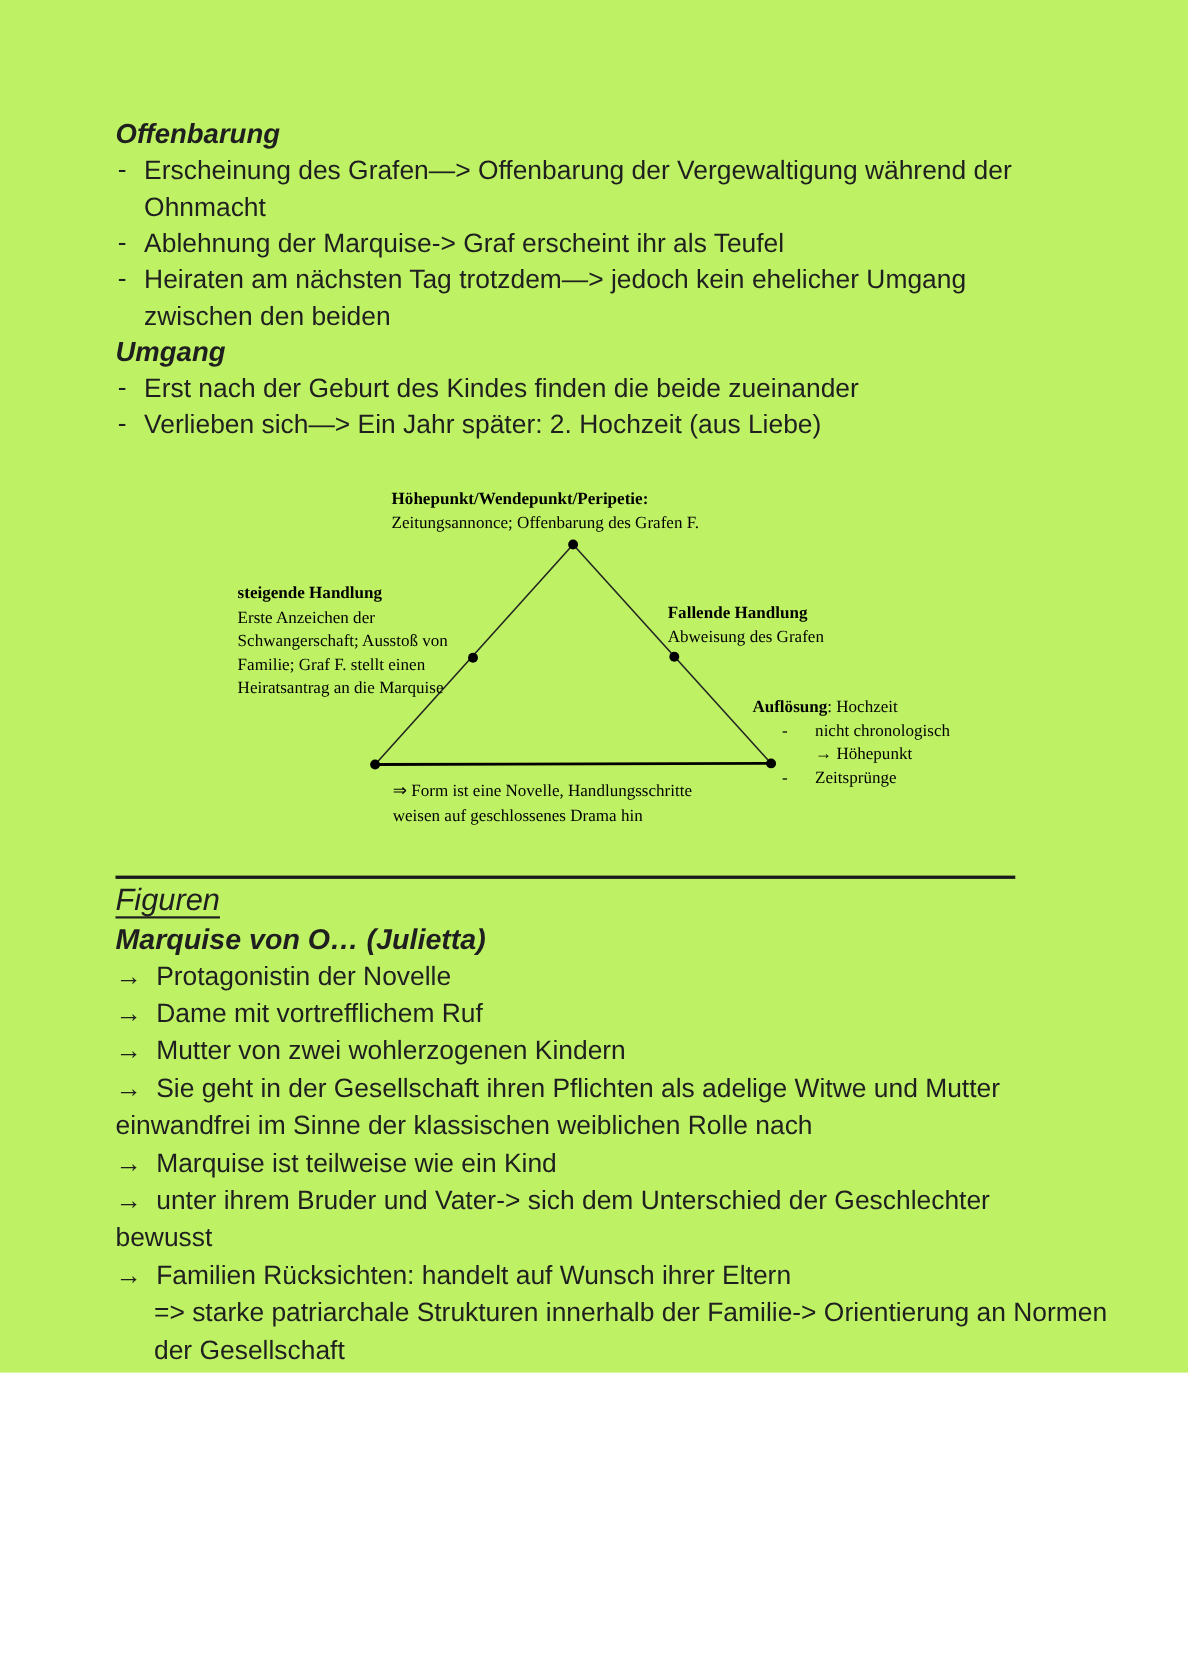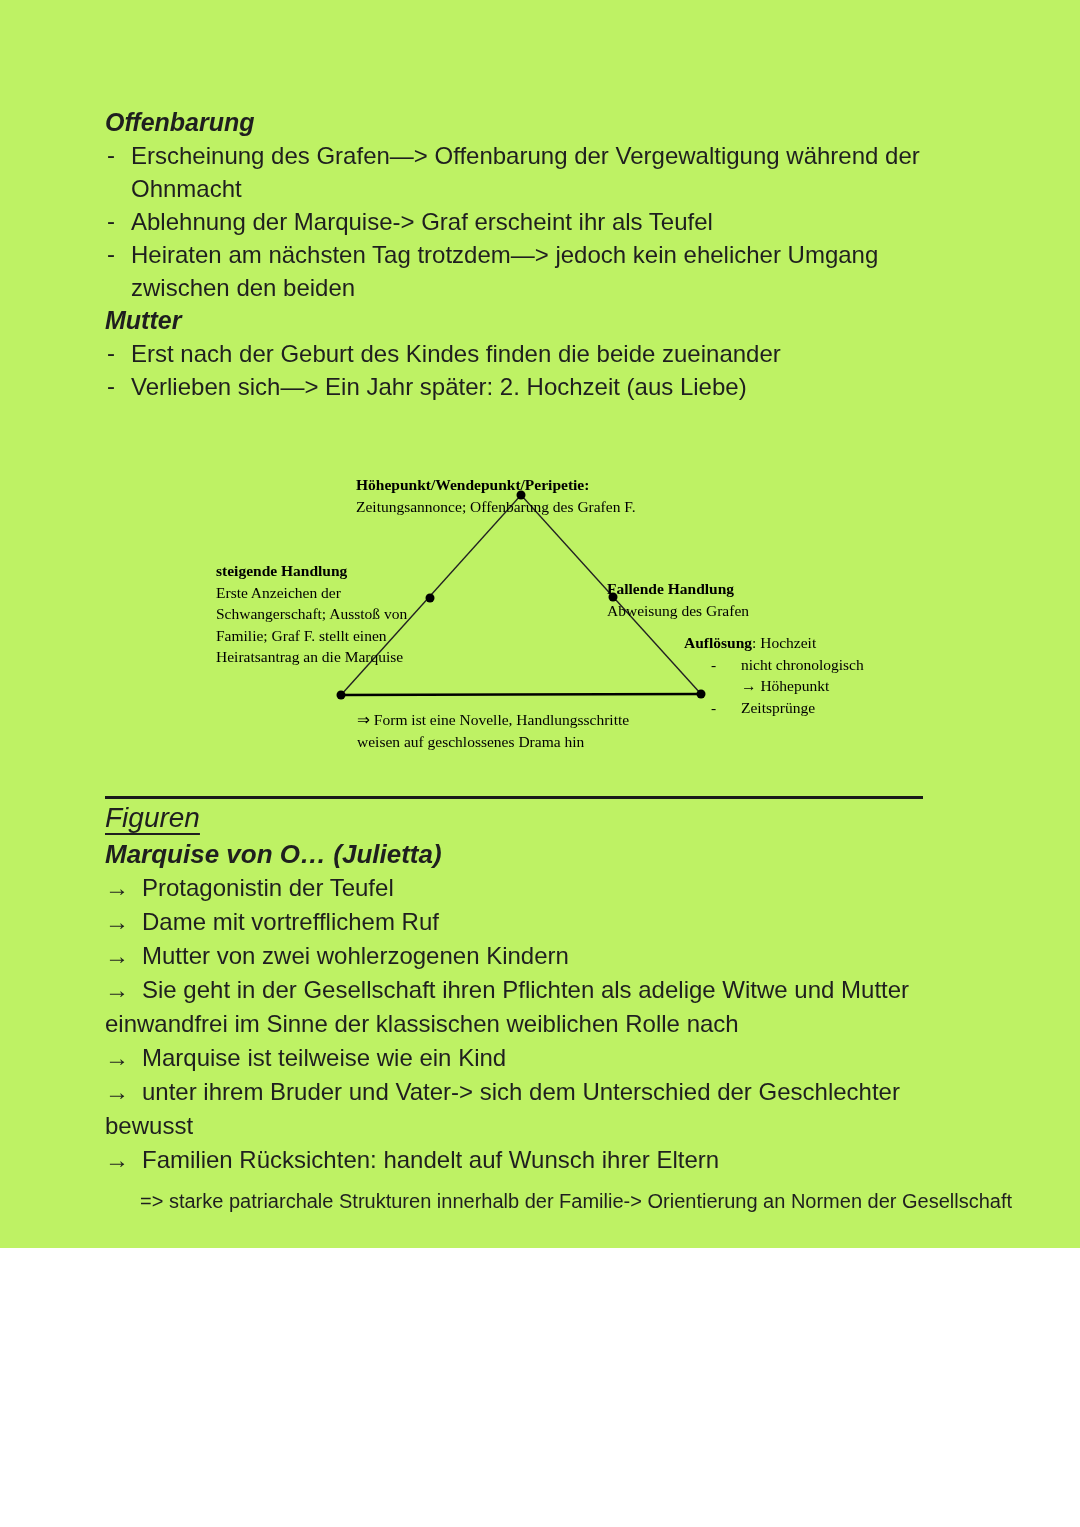--- a/index.html
+++ b/index.html
@@ -12,30 +12,30 @@
   .h-bold-italic { font-size:25px; font-weight:bold; font-style:italic; line-height:33px; }
   .h-underline   { font-size:28px; font-style:italic; line-height:38px;
                    text-decoration:underline; text-decoration-thickness:2px; text-underline-offset:6px; }
   .h-sub         { font-size:26px; font-weight:bold; font-style:italic; line-height:34px; }
 
   .bullet-item { position:relative; padding-left:26px; width:810px; font-size:24px; line-height:33px; }
   .bullet-item .dash { position:absolute; left:2px; top:-1px; }
 
   .arrow-item { font-size:24px; line-height:34px; width:880px; }
   .arrow-item .arrow { display:inline-block; margin-right:13px; }
-  .sub-item { font-size:20px; line-height:48px; margin-left:35px; width:890px; }
+  .sub-item { font-size:24px; line-height:34px; margin-left:35px; width:890px; }
 
   #heading-offenbarung { margin-top:106px; }
   #heading-handlung    { margin-top:63px; }
 
   
   .diagram { position:relative; margin-left:-105px; margin-top:27px; width:1080px; height:330px; }
   .diagram svg { position:absolute; left:0; top:0; }
   .dg { position:absolute; font-family:"Liberation Serif", serif; font-size:15.5px; line-height:21.5px; color:#000; white-space:nowrap; }
-  .dg .dg-title { font-weight:bold;margin-top:31px; }
+  .dg .dg-title { font-weight:bold; }
   .res-row { display:flex; }
   .res-dash { display:inline-block; width:30px; padding-left:27px; }
 
   .divider { margin-top:36px; width:818px; height:3px; background:#1a1a1a; }
   #heading-figuren { }
 
   .bottom-line { position:absolute; left:433px; top:1521px; width:267px; height:3px; background:#1a1a1a; }
 </style>
 </head>
 <body>
@@ -53,21 +53,21 @@
       <div class="bullet-item">
         <span class="dash">-</span>
         <span>Ablehnung der Marquise-&gt; Graf erscheint ihr als Teufel</span>
       </div>
       <div class="bullet-item">
         <span class="dash">-</span>
         <span>Heiraten am nächsten Tag trotzdem—&gt; jedoch kein ehelicher Umgang zwischen den beiden</span>
       </div>
     </div>
 
-    <div class="h-bold-italic">Mutter</div>
+    <div class="h-bold-italic">Umgang</div>
 
     <div>
       <div class="bullet-item">
         <span class="dash">-</span>
         <span>Erst nach der Geburt des Kindes finden die beide zueinander</span>
       </div>
       <div class="bullet-item">
         <span class="dash">-</span>
         <span>Verlieben sich—&gt; Ein Jahr später: 2. Hochzeit (aus Liebe)</span>
       </div>
@@ -128,21 +128,21 @@
     </div>
 
     <div class="divider"></div>
 
     <div id="heading-figuren" class="h-underline">Figuren</div>
 
     <div class="h-sub">Marquise von O… (Julietta)</div>
 
     <div>
       <div class="arrow-item">
-        <span class="arrow">→</span><span>Protagonistin der Teufel</span>
+        <span class="arrow">→</span><span>Protagonistin der Novelle</span>
       </div>
       <div class="arrow-item">
         <span class="arrow">→</span><span>Dame mit vortrefflichem Ruf</span>
       </div>
       <div class="arrow-item">
         <span class="arrow">→</span><span>Mutter von zwei wohlerzogenen Kindern</span>
       </div>
       <div class="arrow-item">
         <span class="arrow">→</span><span>Sie geht in der Gesellschaft ihren Pflichten als adelige Witwe und Mutter einwandfrei im Sinne der klassischen weiblichen Rolle nach</span>
       </div>

